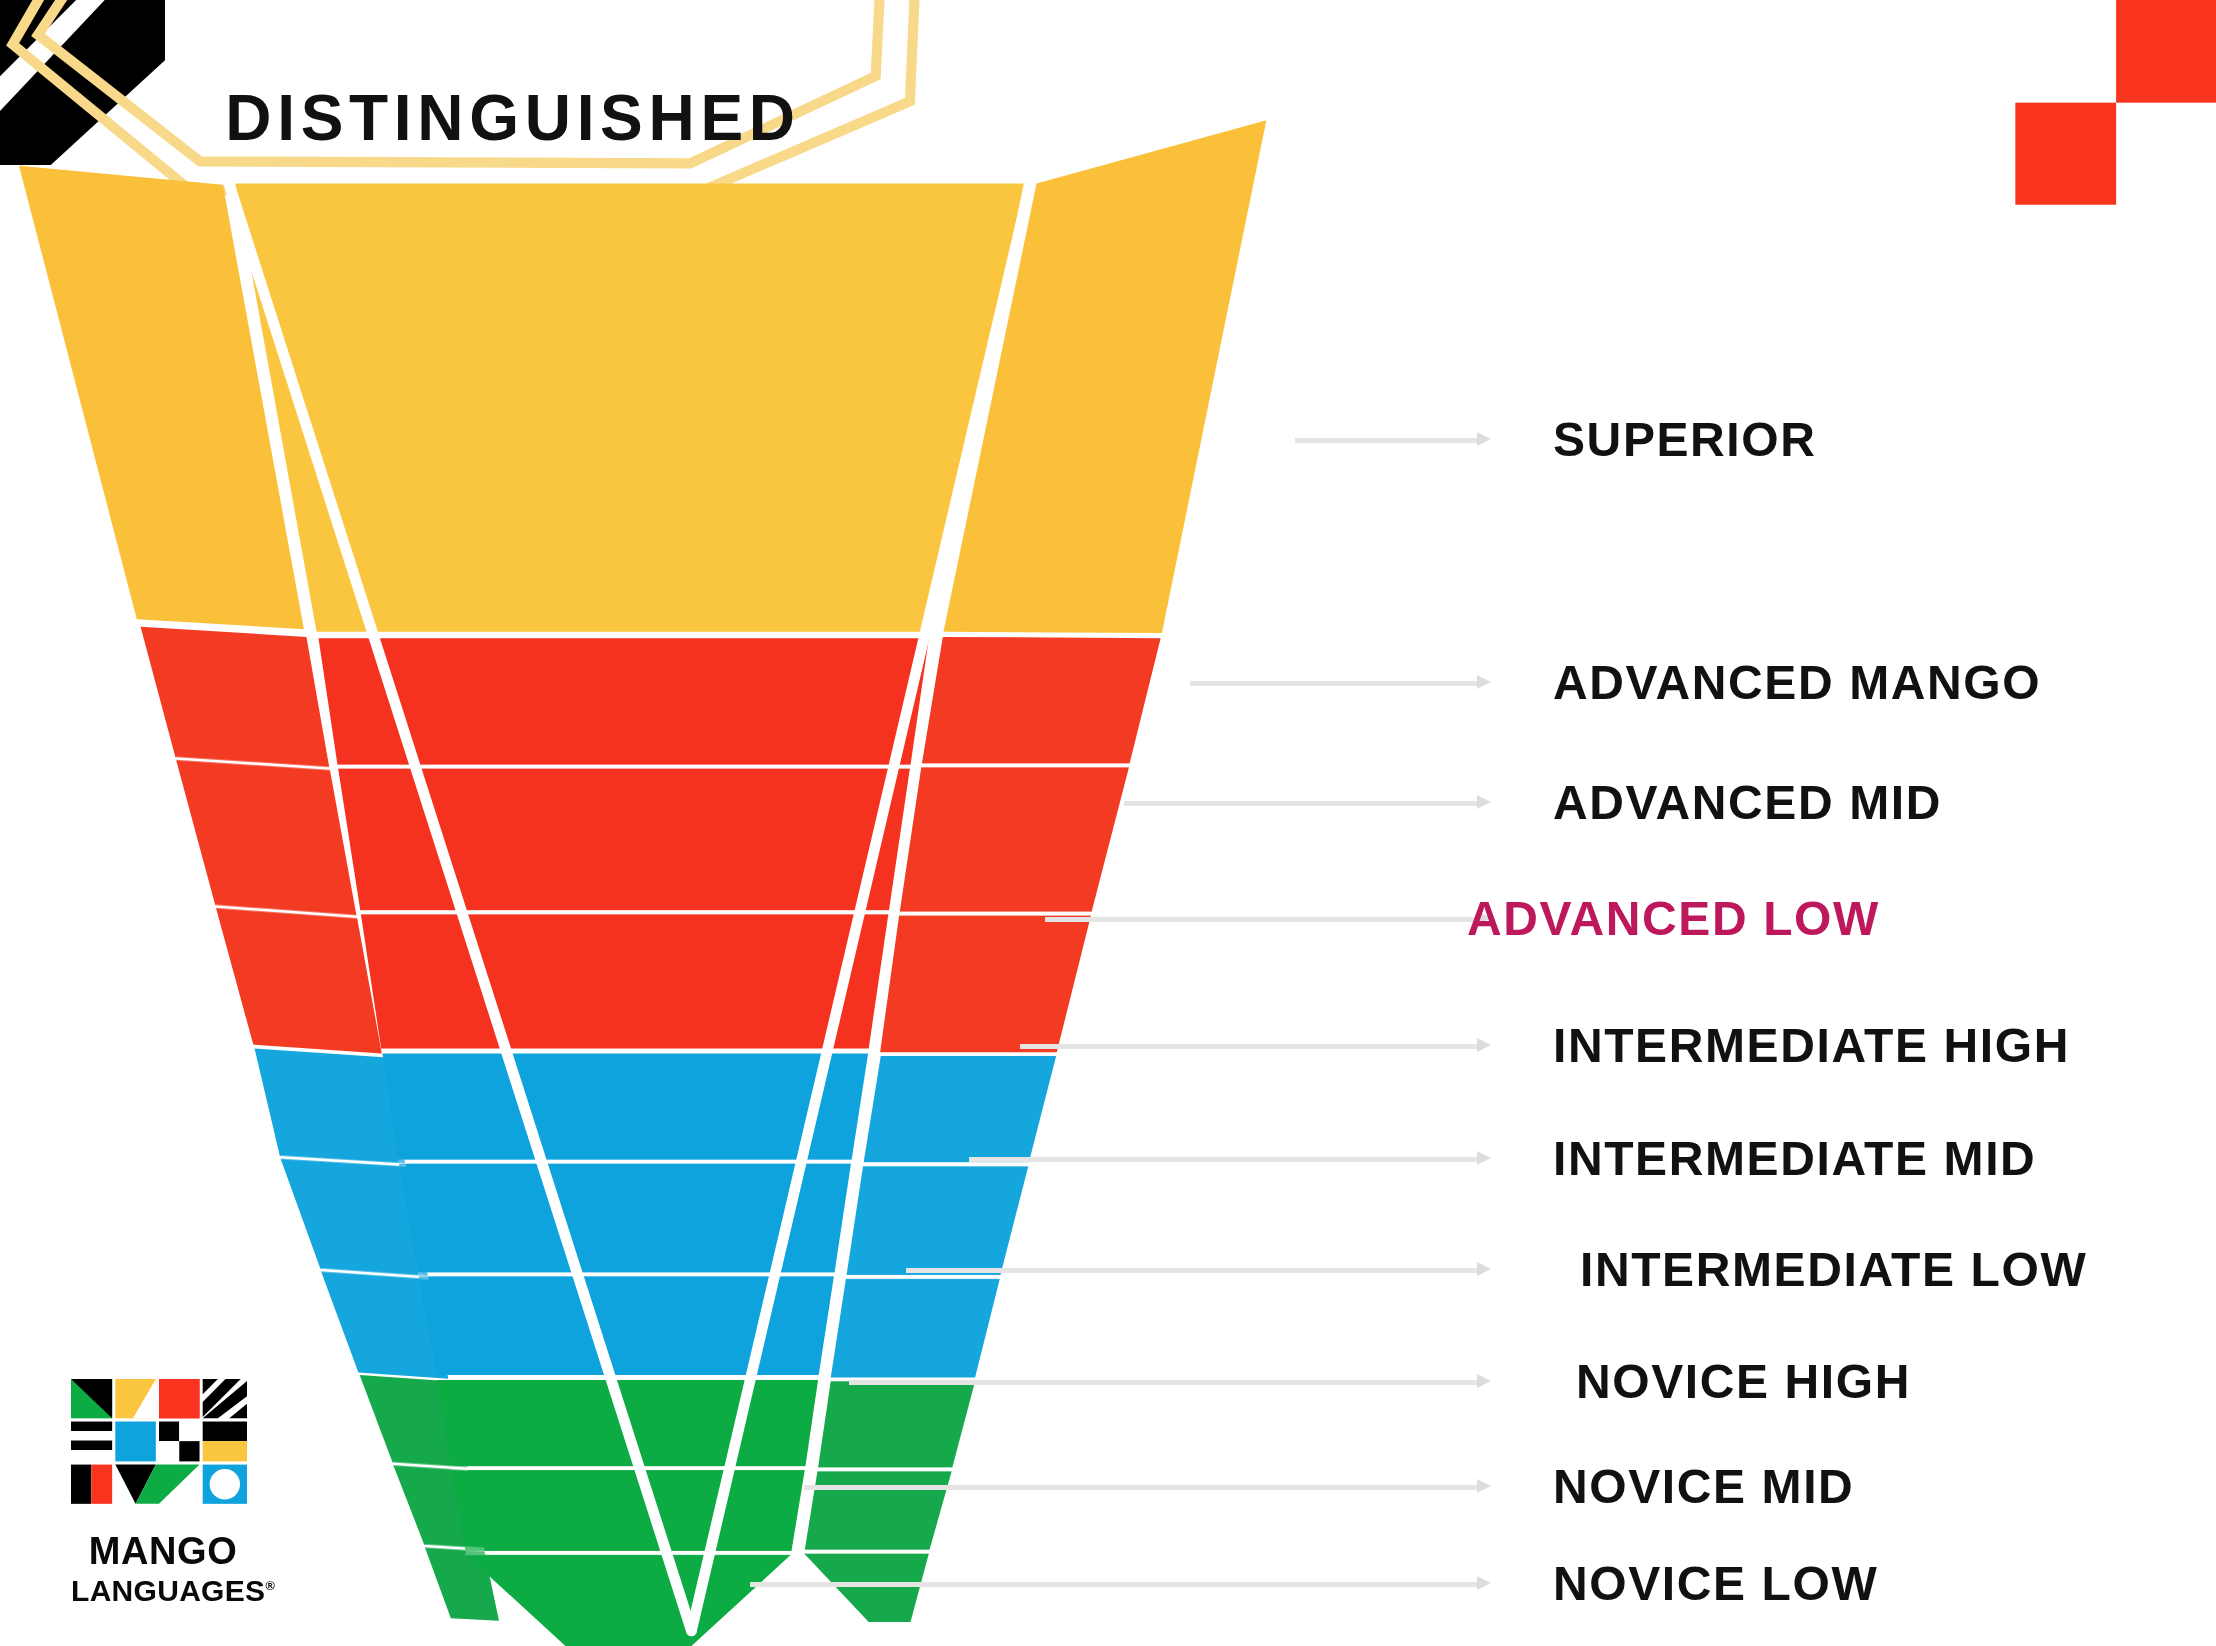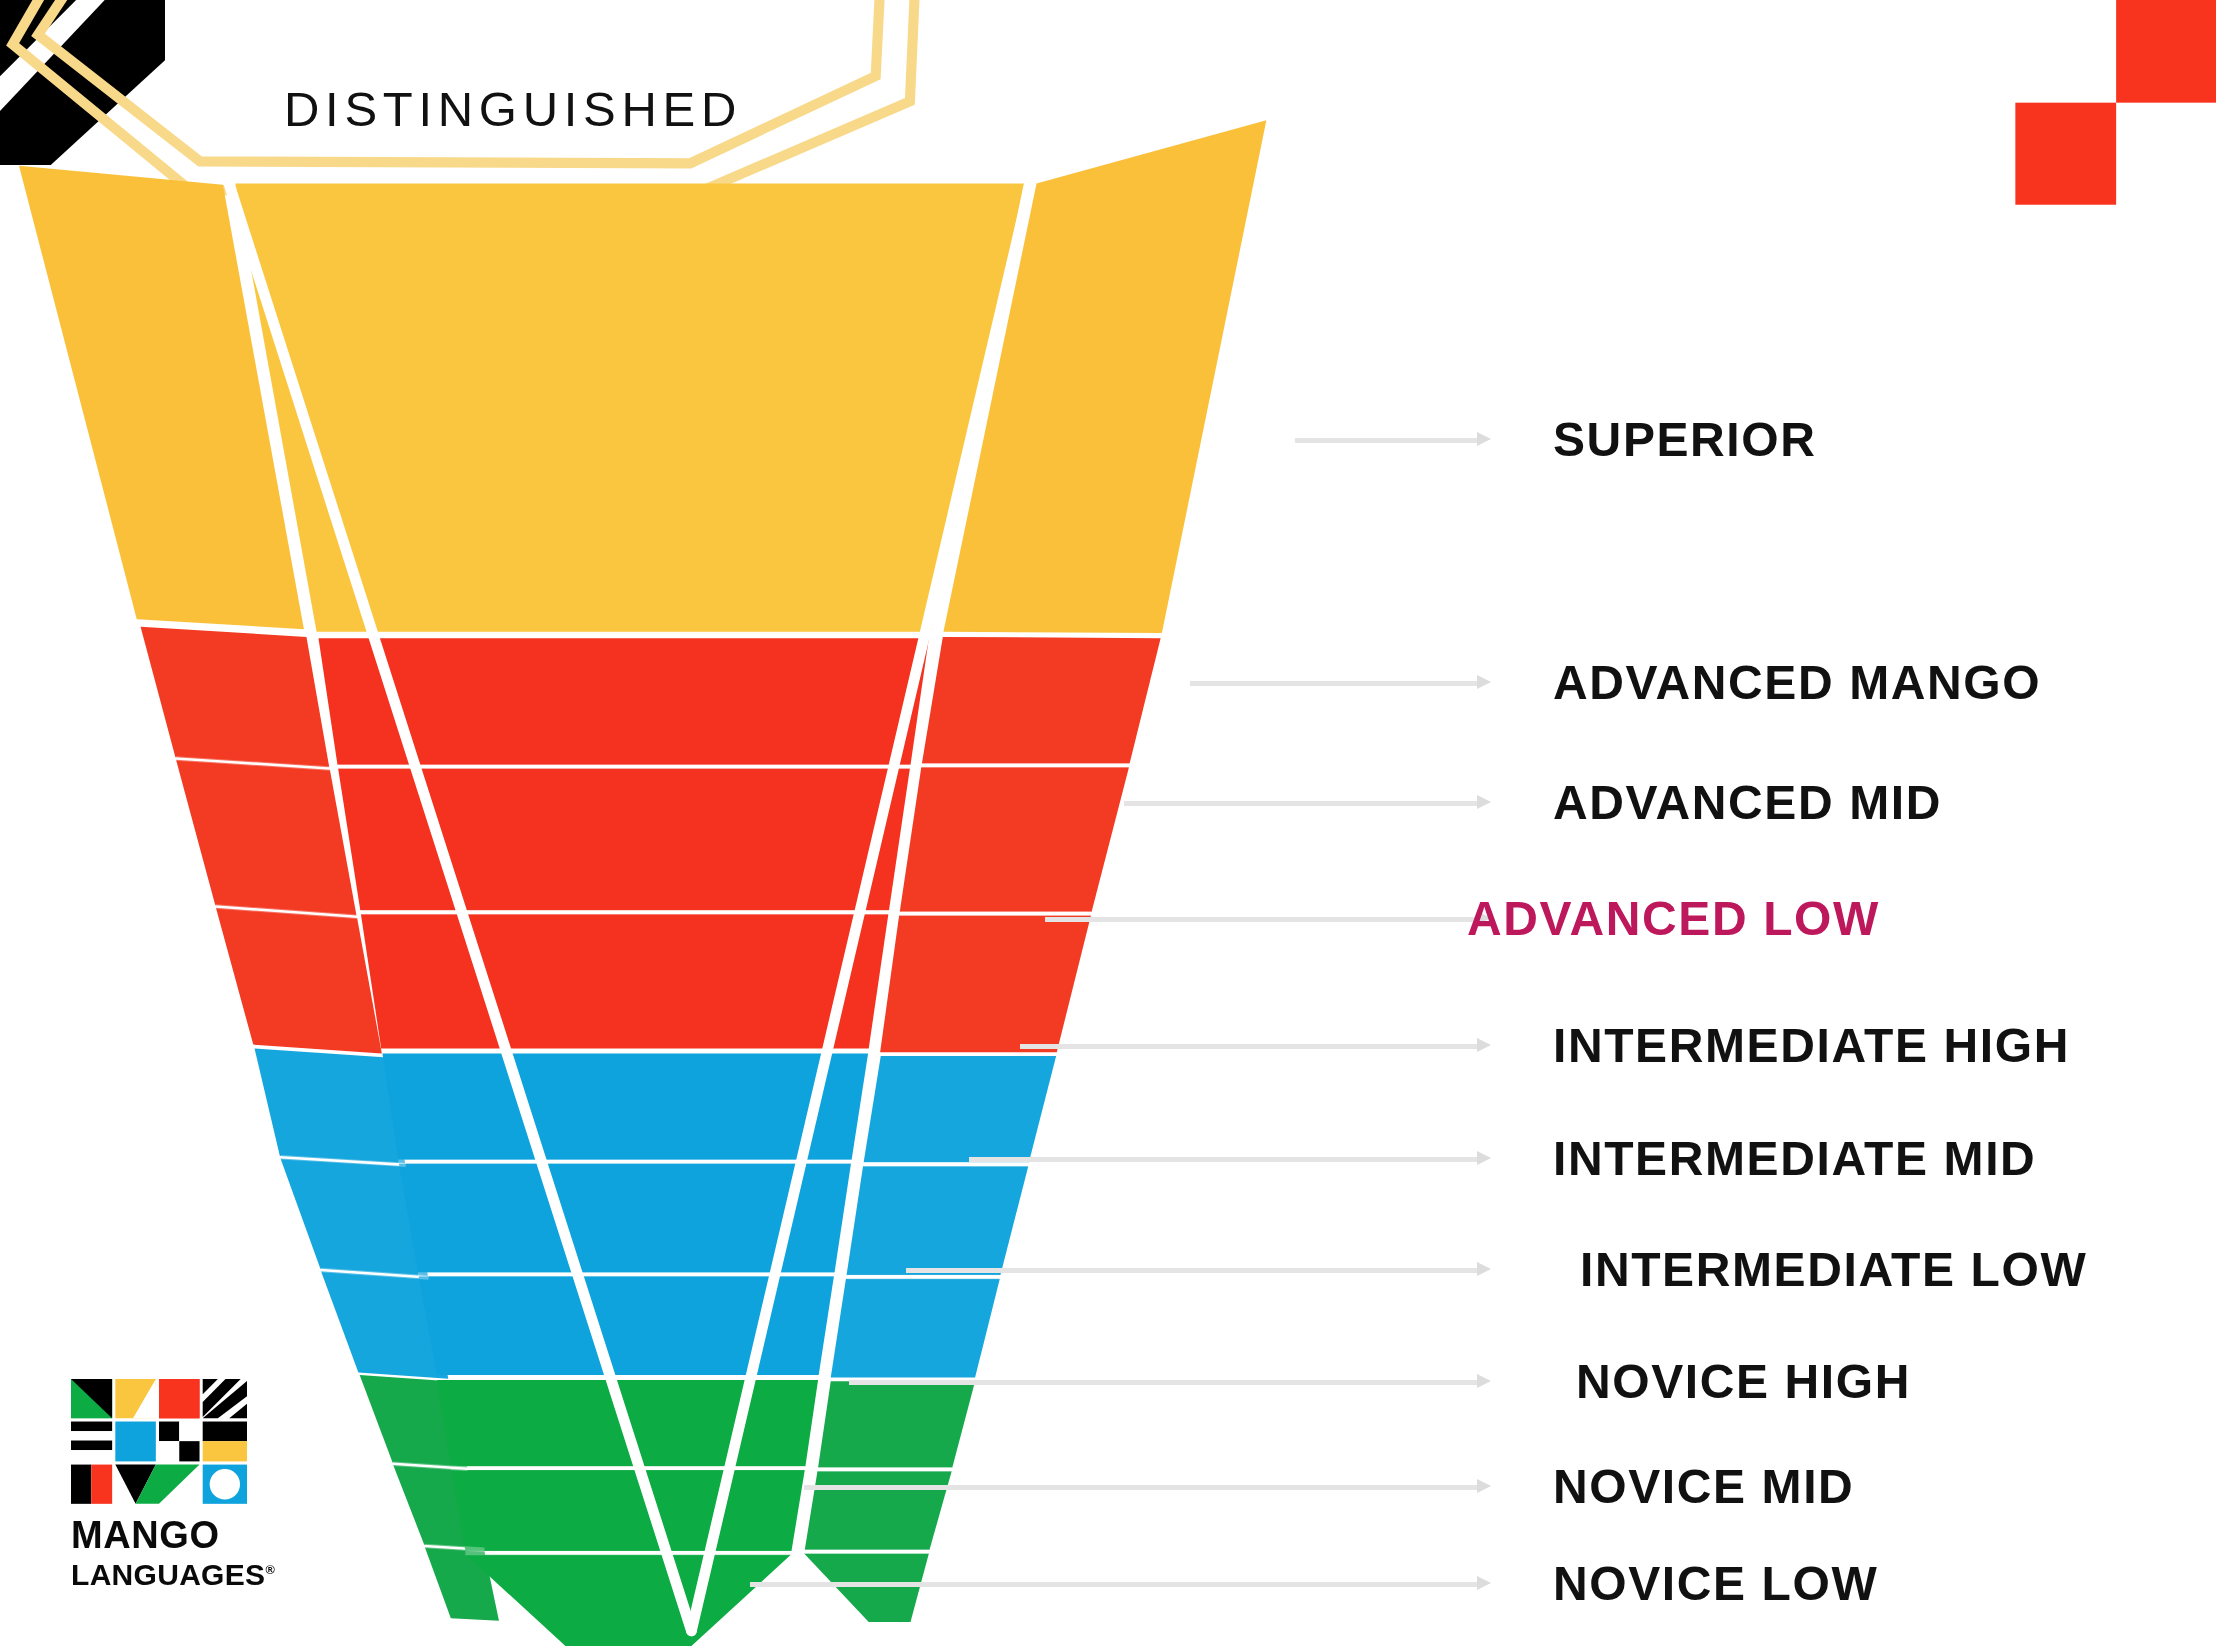--- a/index.html
+++ b/index.html
@@ -25,27 +25,27 @@
   .lbl-arrow{position:absolute;top:-7.6px;width:0;height:0;
     border-top:7.6px solid transparent;border-bottom:7.6px solid transparent;
     border-left:14px solid #dcdcdc;}
   .lbl-text{position:absolute;white-space:nowrap;color:#111111;
     font-weight:bold;font-size:48px;letter-spacing:1.6px;line-height:1;
     transform:translateY(-50%);font-stretch:condensed;}
 
   
   #distinguished-text{
     position:absolute;left:190px;top:81px;width:646px;text-align:center;
-    font-size:49px;font-weight:normal;letter-spacing:5.7px;color:#111111;
+    font-size:64px;font-weight:bold;letter-spacing:5.7px;color:#111111;
   }
 
   
   #mango-logo{position:absolute;left:71px;top:1379px;width:184px;}
   #mango-mark{width:176px;height:130px;display:block;}
-  #mango-word{margin-top:7px;}
+  #mango-word{margin-top:23px;text-align:center;}
   .mango-l1{font-size:38px;font-weight:bold;letter-spacing:0.6px;color:#0a0a0a;line-height:1;}
   .mango-l2{font-size:30px;font-weight:bold;letter-spacing:0.3px;color:#0a0a0a;line-height:1;margin-top:6.3px;}
   .mango-reg{font-size:12.7px;vertical-align:super;letter-spacing:0;}
 </style>
 </head>
 <body>
 
 <div id="stage">
 
   <svg id="corner-stripes" viewBox="0 0 260 260">

